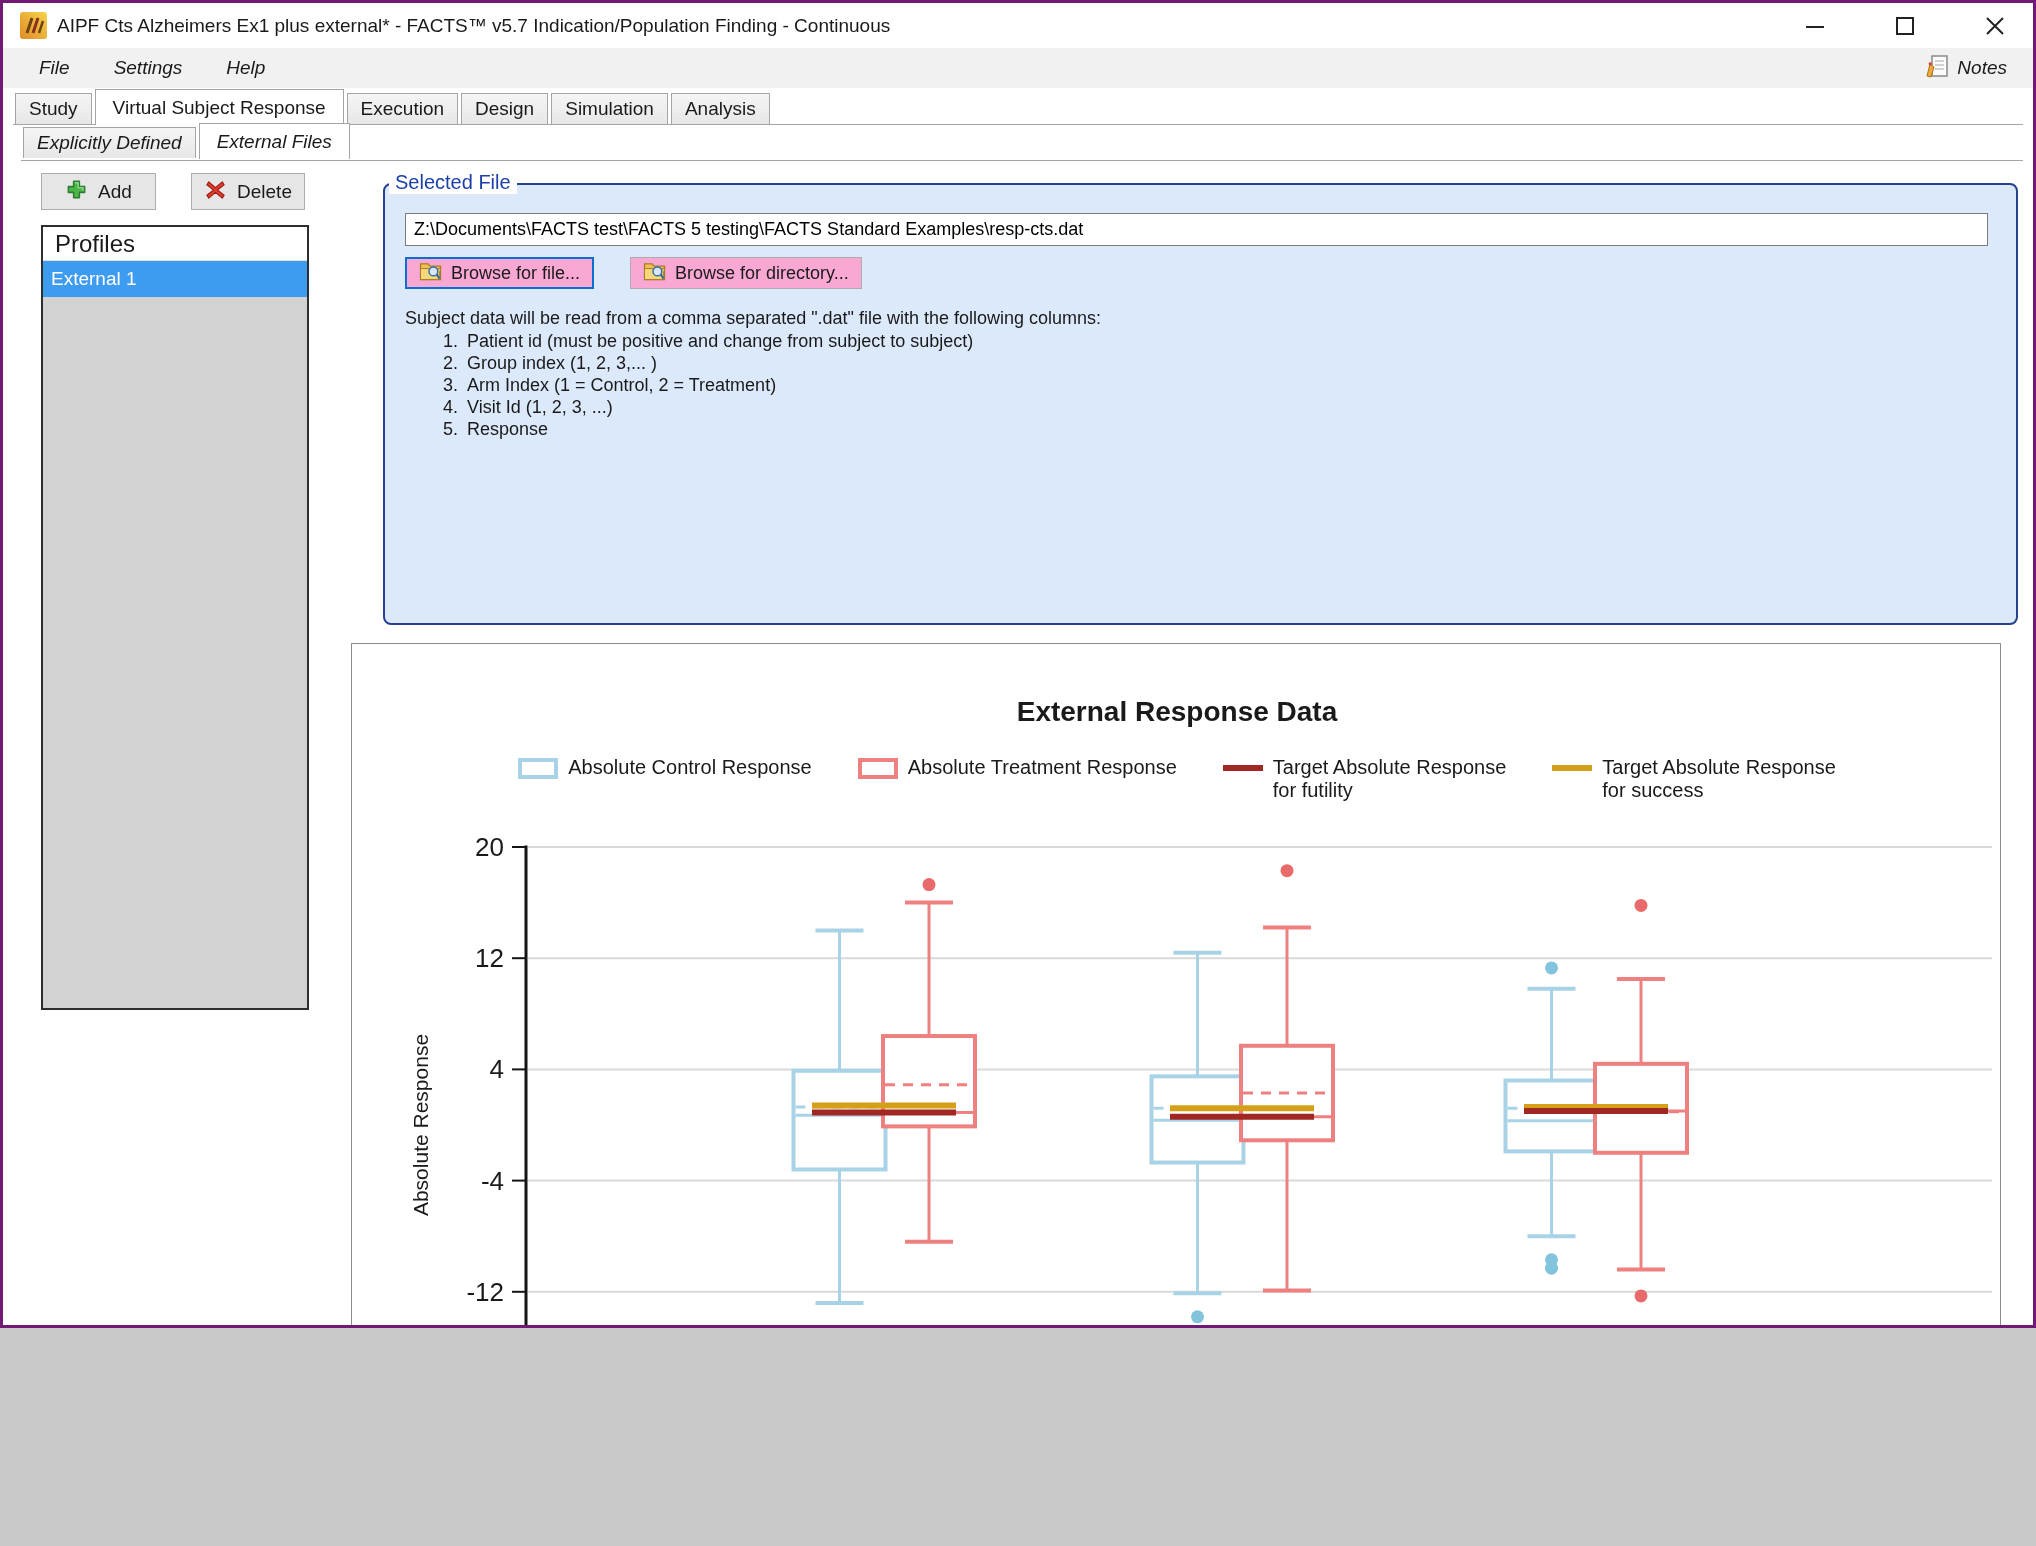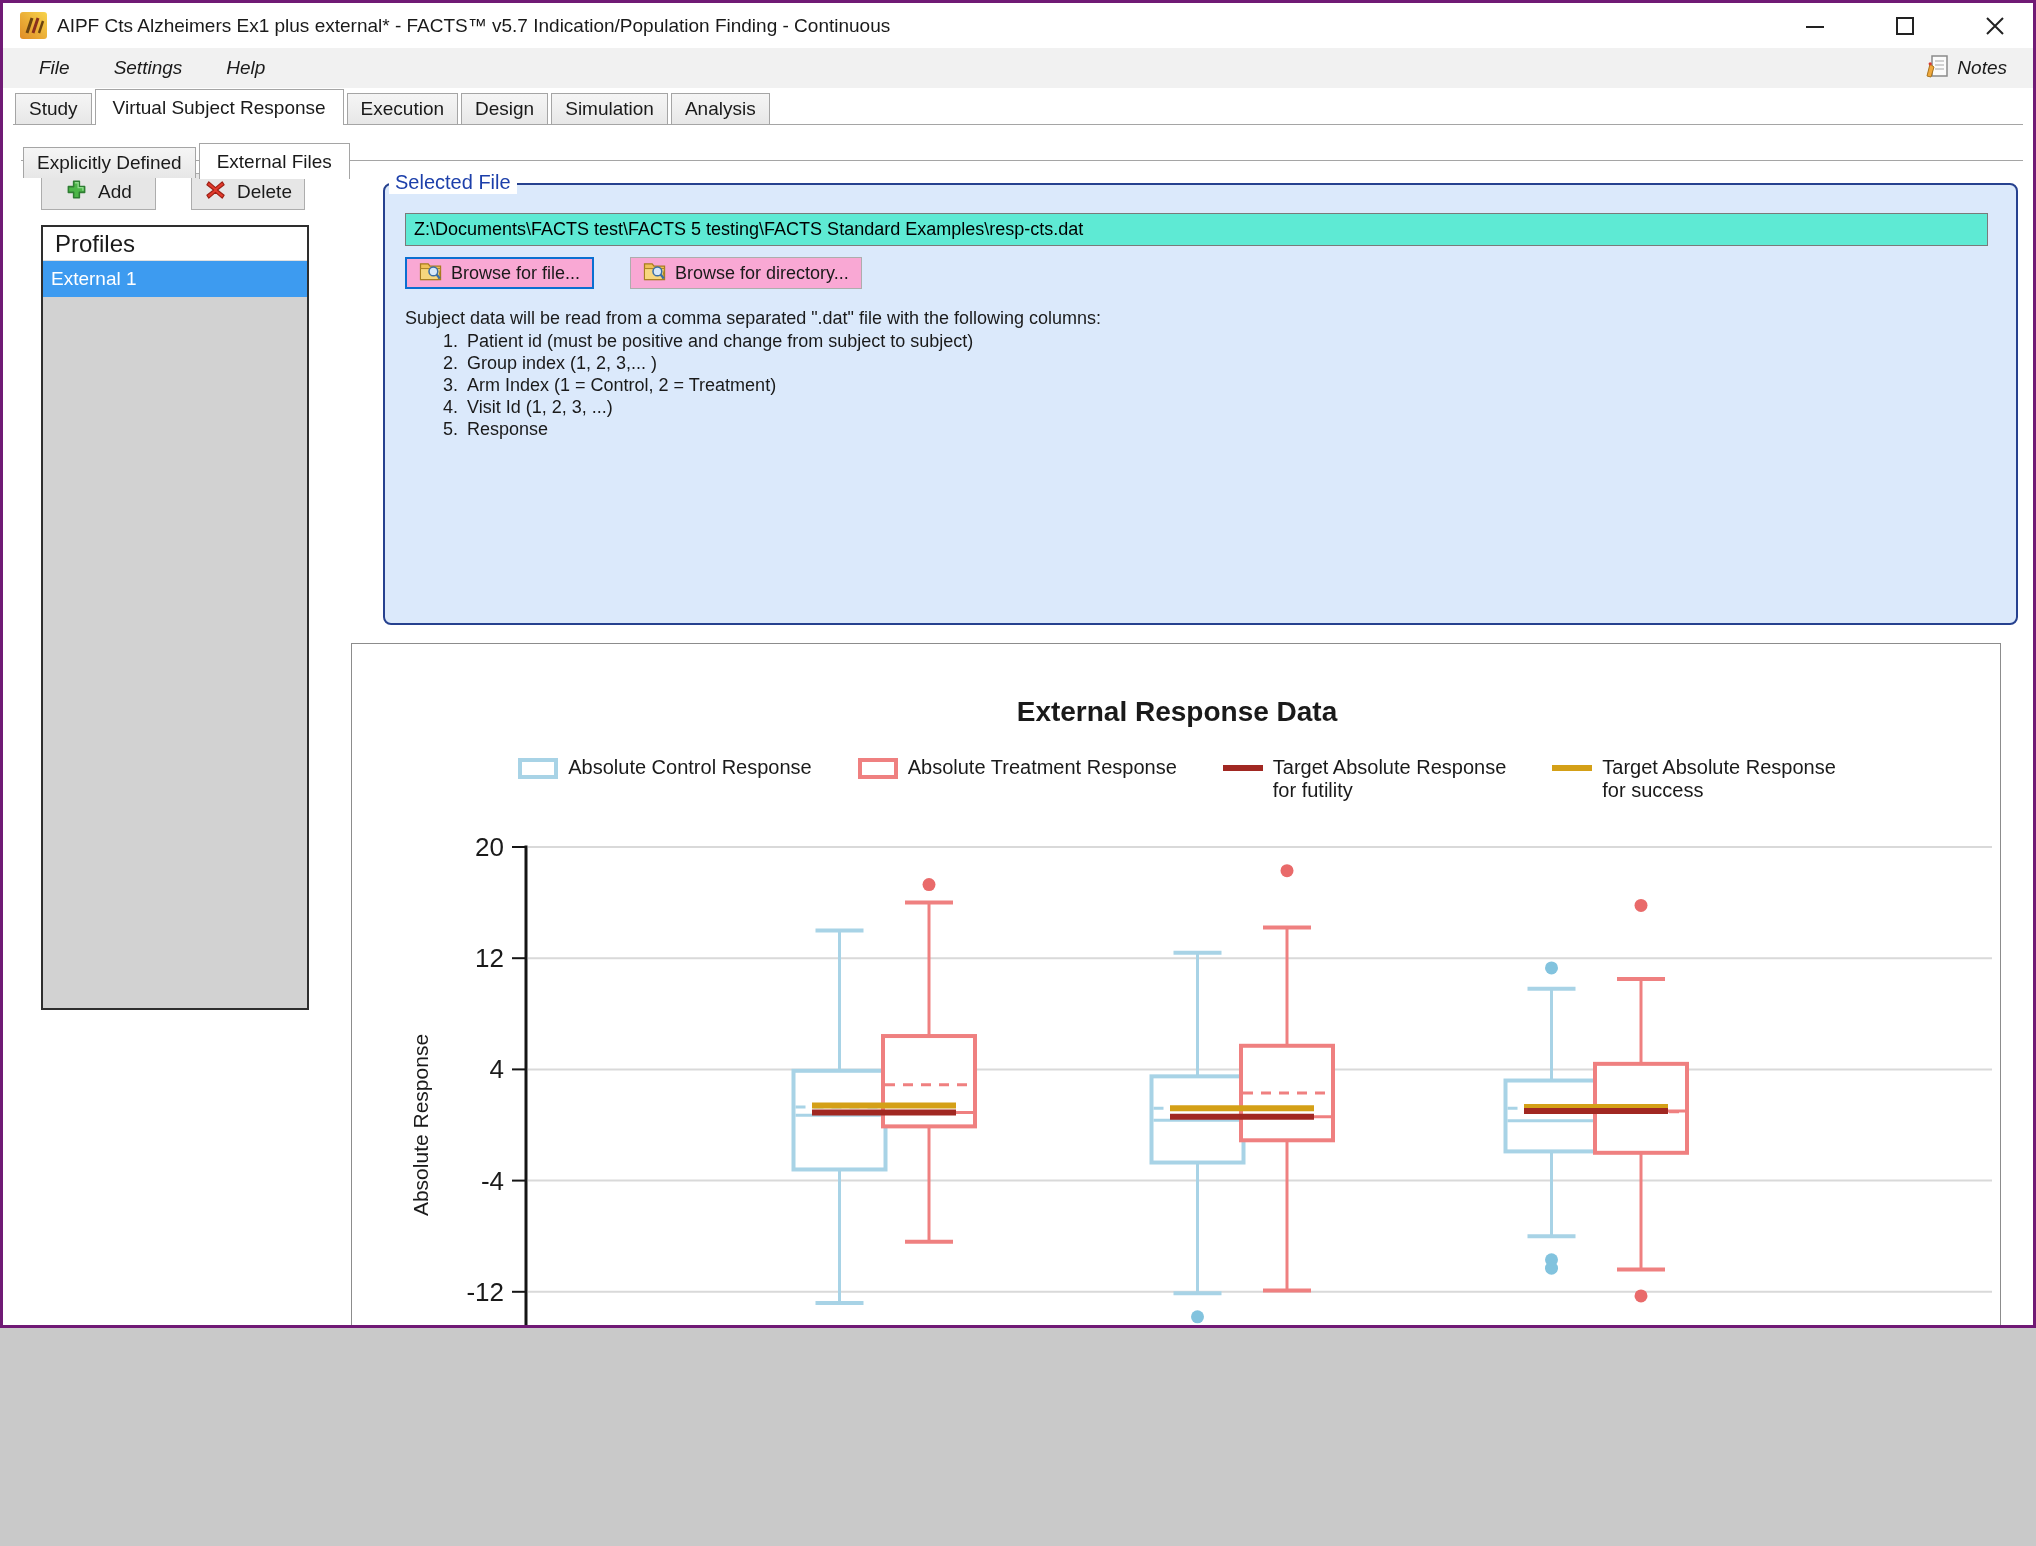--- a/index.html
+++ b/index.html
@@ -14,33 +14,33 @@
   .menubar{position:absolute;left:0;top:45px;right:0;height:40px;background:#f1f1f1;font-style:italic;}
   .menu-items{position:absolute;left:14px;top:0;height:40px;display:flex;}
   .menu-item{padding:0 22px;line-height:40px;font-size:19px;}
   .notes-btn{position:absolute;right:26px;top:0;height:40px;display:flex;align-items:center;gap:7px;font-size:19px;}
   
   .tabline{position:absolute;left:10px;right:10px;height:1px;background:#a5a5a5;z-index:1;}
   .tabrow{position:absolute;display:flex;align-items:flex-end;gap:3px;z-index:2;}
   .tab{height:30px;line-height:30px;padding:0 13px;font-size:19px;background:linear-gradient(#f5f5f5,#e7e7e7);border:1px solid #a5a5a5;border-bottom:none;white-space:nowrap;}
   .tab.active{height:35px;line-height:35px;background:#fff;padding:0 17px;margin-bottom:-1px;z-index:3;position:relative;}
   #main-tabs{left:12px;top:86px;}
-  #sub-tabs{left:20px;top:140px;}
+  #sub-tabs{left:20px;top:120px;font-style:italic;}
   
   .tool-btn{position:absolute;height:37px;background:#e6e6e6;border:1px solid #adadad;display:flex;align-items:center;justify-content:center;gap:10px;font-size:19px;box-sizing:border-box;}
   #add-btn{left:38px;top:170px;width:115px;}
   #del-btn{left:188px;top:170px;width:114px;}
   .listbox{position:absolute;left:38px;top:222px;width:268px;height:785px;background:#d2d2d2;border:2px solid #2e2e2e;box-sizing:border-box;}
   .listbox-header{height:33px;line-height:33px;background:#fff;padding-left:12px;font-size:24px;border-bottom:1px solid #e0e0e0;}
   .profile-row{height:36px;line-height:36px;padding-left:8px;font-size:19px;}
   .profile-row.selected{background:#3d9bf0;color:#fff;}
   
   .groupbox{position:absolute;left:380px;top:180px;width:1635px;height:442px;background:#dbe9fb;border:2px solid #26418f;border-radius:8px;box-sizing:border-box;}
   .groupbox-label{position:absolute;left:4px;top:-14px;padding:0 6px;background:#fff;color:#1c3faa;font-size:20px;}
-  .path-input{position:absolute;left:20px;top:28px;width:1583px;height:33px;border:1px solid #7a7a7a;font-size:18px;padding:0 8px;box-sizing:border-box;font-family:"Liberation Sans",sans-serif;background:#5eead4;}
+  .path-input{position:absolute;left:20px;top:28px;width:1583px;height:33px;border:1px solid #7a7a7a;font-size:18px;padding:0 8px;box-sizing:border-box;font-family:"Liberation Sans",sans-serif;background:#ffffff;}
   .browse-btn{position:absolute;top:72px;height:32px;background:#f9a8d4;border:1px solid #adadad;display:flex;align-items:center;gap:8px;font-size:18px;padding:0 12px;box-sizing:border-box;}
   #browse-file{left:20px;border:2px solid #0a6fd1;}
   #browse-dir{left:245px;}
   .desc{position:absolute;left:20px;top:122px;font-size:18px;line-height:22px;}
   .desc ol{margin:1px 0 0 0;padding-left:58px;}
   .desc li{padding-left:4px;}
   
   .chart-panel{position:absolute;left:348px;top:640px;width:1650px;height:881px;background:#fff;border:1px solid #8c8c8c;box-sizing:border-box;}
   .chart-title{position:absolute;left:0;top:52px;width:1650px;text-align:center;font-size:28px;font-weight:bold;}
   .legend{position:absolute;left:0;top:112px;width:1650px;display:flex;justify-content:center;gap:46px;}

